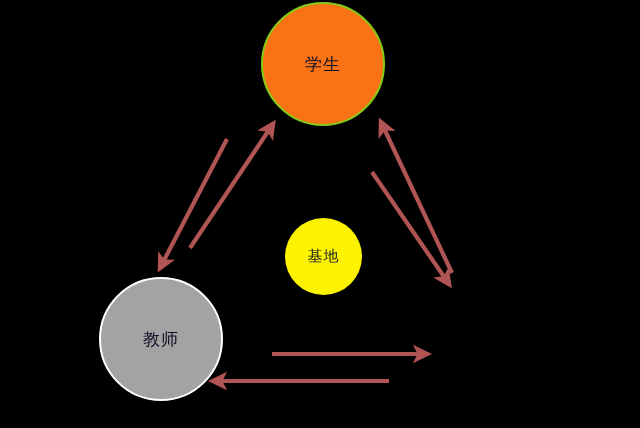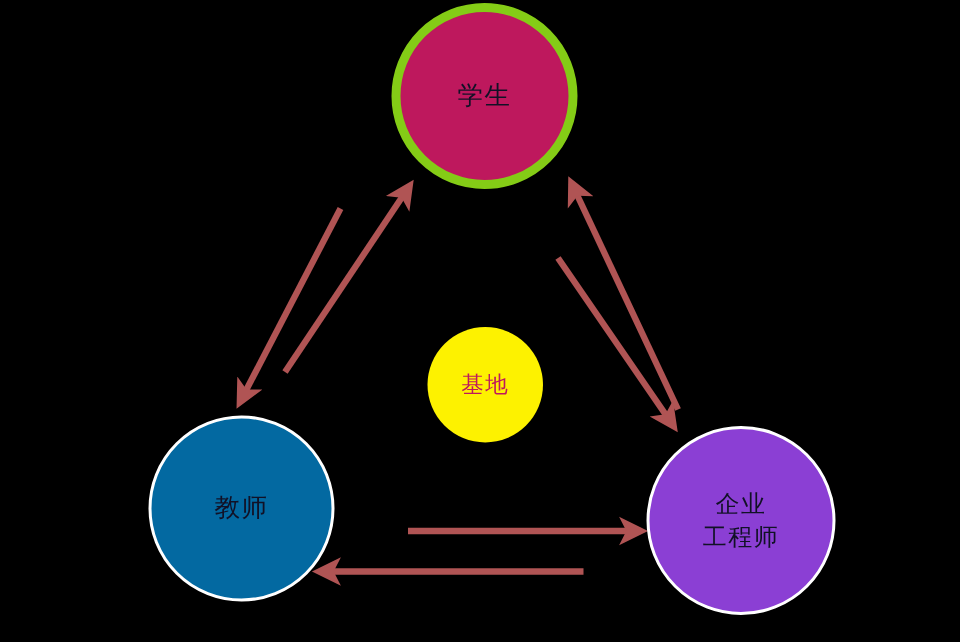--- a/index.html
+++ b/index.html
@@ -43,32 +43,32 @@
     color: #111126;
     font-weight: 500;
   }
 
   
   #node-student {
     left: 261px;
     top: 2px;
     width: 124px;
     height: 124px;
-    background: #be185d;
-    border: 6px solid #84cc16;
+    background: #f97316;
+    border: 2px solid #84cc16;
   }
   #node-student .node-label-line { font-size: 17px; letter-spacing: 1px; }
 
   
   #node-teacher {
     left: 99px;
     top: 277px;
     width: 124px;
     height: 124px;
-    background: #0369a1;
+    background: #a3a3a3;
     border: 2px solid #ffffff;
   }
   #node-teacher .node-label-line { font-size: 17px; letter-spacing: 1px; }
 
   
   #node-engineer {
     left: 431px;
     top: 284px;
     width: 126px;
     height: 126px;
@@ -82,21 +82,21 @@
     left: 285px;
     top: 218px;
     width: 77px;
     height: 77px;
     background: #fdf200;
     border: none;
   }
   #node-base .node-label-line {
     font-size: 15px;
     letter-spacing: 1px;
-    color: #be185d;
+    color: #0f172a;
   }
 </style>
 </head>
 <body>
 
 <div id="diagram-canvas">
 
   <svg id="arrow-layer" viewBox="0 0 640 428" width="640" height="428" xmlns="http://www.w3.org/2000/svg">
     <defs>
       <marker id="ah" markerWidth="5.2" markerHeight="5.2" refX="3.4" refY="2.6" orient="auto" markerUnits="strokeWidth">
@@ -118,22 +118,18 @@
   </svg>
 
   <div class="node" id="node-student">
     <span class="node-label-line">学生</span>
   </div>
 
   <div class="node" id="node-teacher">
     <span class="node-label-line">教师</span>
   </div>
 
-  <div class="node" id="node-engineer">
-    <span class="node-label-line">企业</span>
-    <span class="node-label-line">工程师</span>
-  </div>
 
   <div class="node" id="node-base">
     <span class="node-label-line">基地</span>
   </div>
 
 </div>
 
 </body></html>

